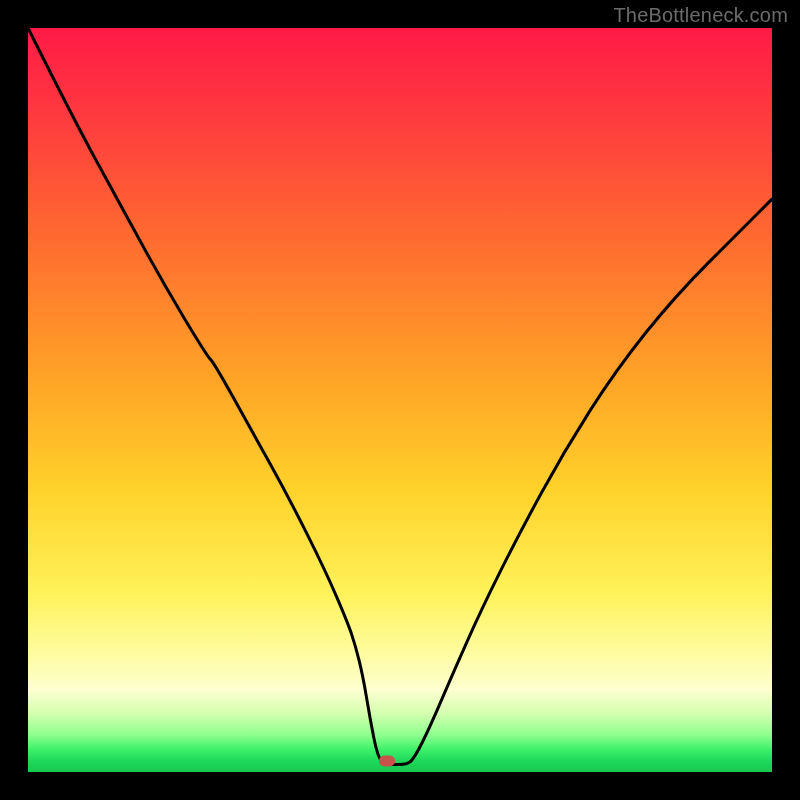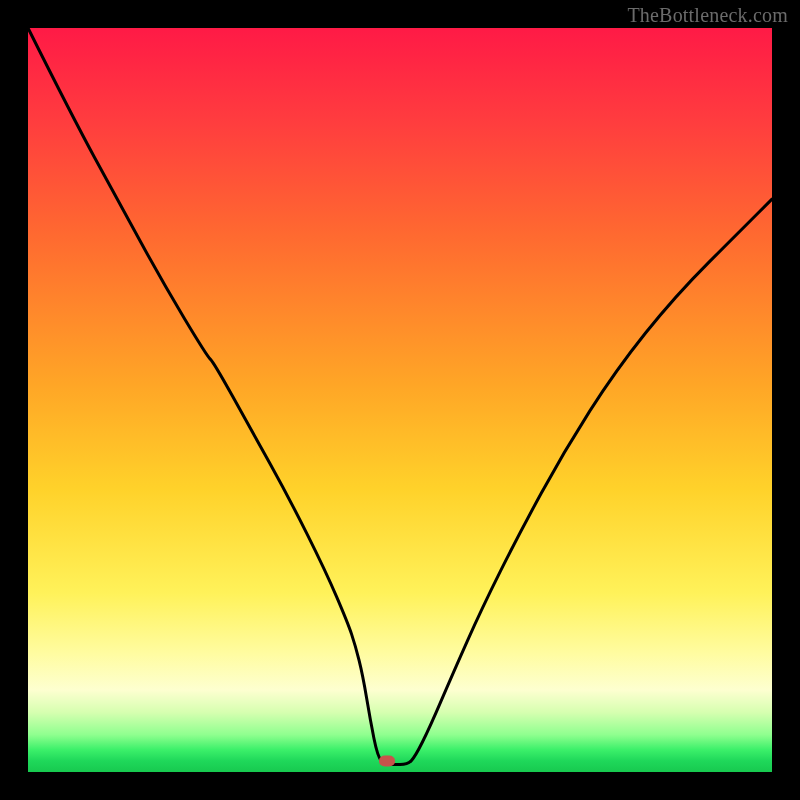--- a/index.html
+++ b/index.html
@@ -45,21 +45,20 @@
   }
   .watermark {
     position: absolute;
     top: 4px;
     right: 12px;
     color: #6b6b6b;
     font-size: 20px;
     font-weight: 500;
     letter-spacing: 0.2px;
     user-select: none;
-    font-family: Liberation Serif, serif;
   }
   svg.curve {
     position: absolute;
     left: 0;
     top: 0;
     width: 744px;
     height: 744px;
     overflow: visible;
   }
   .marker {

